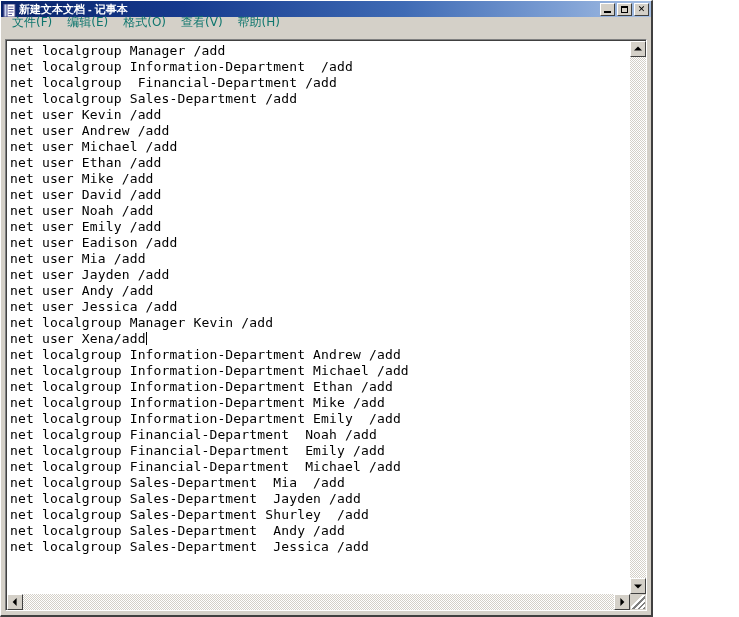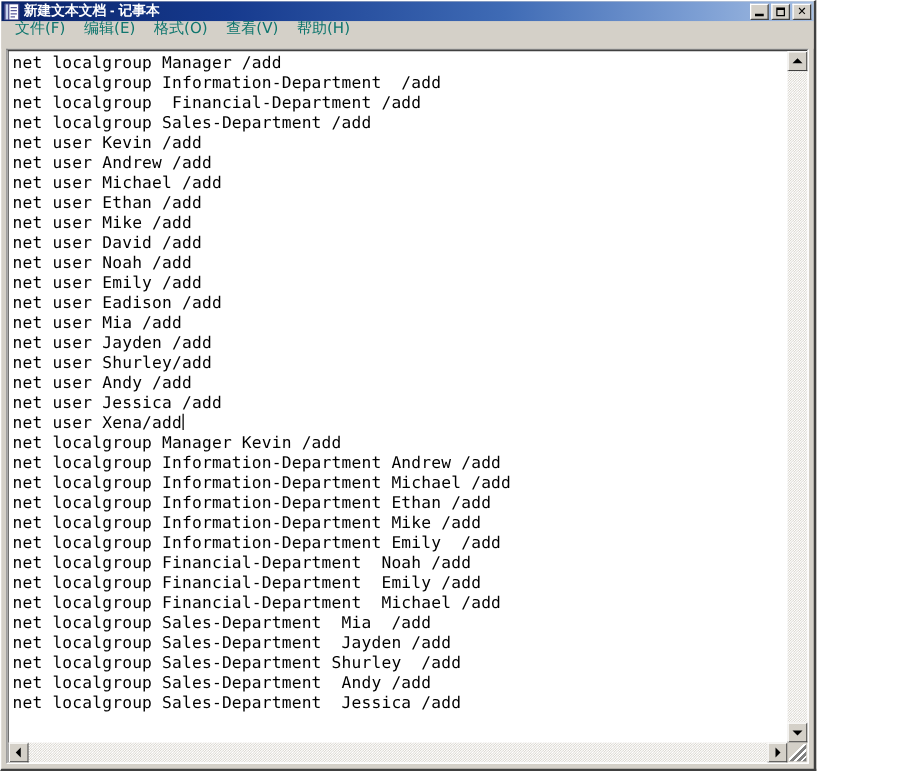--- a/index.html
+++ b/index.html
@@ -292,25 +292,24 @@
           <div class="code-line">net user Andrew /add</div>
           <div class="code-line">net user Michael /add</div>
           <div class="code-line">net user Ethan /add</div>
           <div class="code-line">net user Mike /add</div>
           <div class="code-line">net user David /add</div>
           <div class="code-line">net user Noah /add</div>
           <div class="code-line">net user Emily /add</div>
           <div class="code-line">net user Eadison /add</div>
           <div class="code-line">net user Mia /add</div>
           <div class="code-line">net user Jayden /add</div>
-          <div class="code-line">net user Shurley/add</div>
           <div class="code-line">net user Andy /add</div>
           <div class="code-line">net user Jessica /add</div>
+          <div class="code-line">net localgroup Manager Kevin /add</div>
           <div class="code-line">net user Xena/add<span class="caret"></span></div>
-          <div class="code-line">net localgroup Manager Kevin /add</div>
           <div class="code-line">net localgroup Information-Department Andrew /add</div>
           <div class="code-line">net localgroup Information-Department Michael /add</div>
           <div class="code-line">net localgroup Information-Department Ethan /add</div>
           <div class="code-line">net localgroup Information-Department Mike /add</div>
           <div class="code-line">net localgroup Information-Department Emily  /add</div>
           <div class="code-line">net localgroup Financial-Department  Noah /add</div>
           <div class="code-line">net localgroup Financial-Department  Emily /add</div>
           <div class="code-line">net localgroup Financial-Department  Michael /add</div>
           <div class="code-line">net localgroup Sales-Department  Mia  /add</div>
           <div class="code-line">net localgroup Sales-Department  Jayden /add</div>

